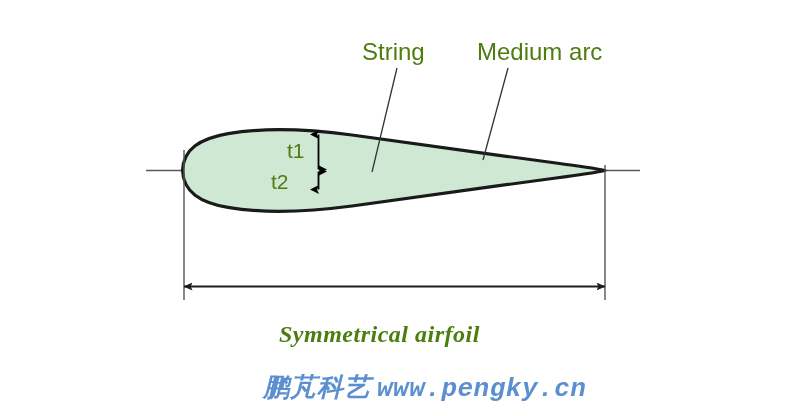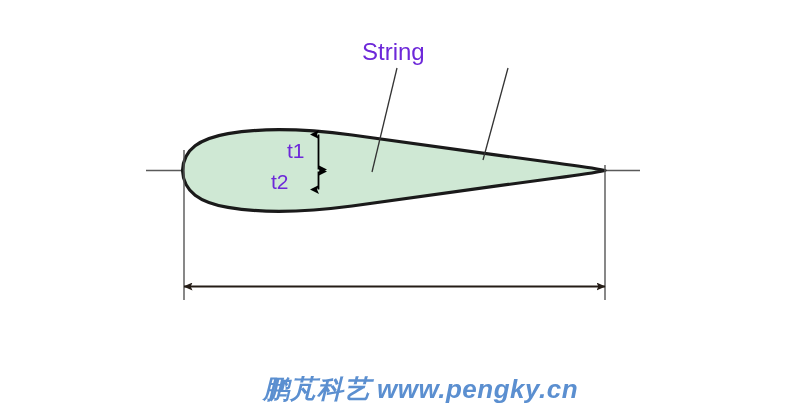--- a/index.html
+++ b/index.html
@@ -23,21 +23,21 @@
   #figure {
     position: absolute;
     left: 0;
     top: 0;
     width: 800px;
     height: 416px;
   }
   .lbl {
     position: absolute;
     white-space: nowrap;
-    color: #6d28d9;
+    color: #4d7c0f;
     line-height: 1;
   }
   
   .callout {
     font-family: "Liberation Sans", sans-serif;
     font-size: 24px;
     font-weight: 400;
     letter-spacing: 0px;
   }
   #label-string   { left: 362px; top: 40px; }
@@ -76,21 +76,21 @@
     font-style: italic;
     font-weight: bold;
     font-size: 24px;
     letter-spacing: 0.5px;
   }
 
   
   #watermark {
     left: 263px;
     top: 376px;
-    font-family: Liberation Sans, sans-serif;
+    font-family: Liberation Mono, monospace;
     font-style: italic;
     font-weight: bold;
     font-size: 26px;
     letter-spacing: 0.5px;
   }
   #watermark .cjk { letter-spacing: 1px; }
   #watermark .url { padding-left: 6px; }
 </style>
 </head>
 <body>
@@ -136,22 +136,24 @@
     <line x1="318.5" y1="171.5" x2="318.5" y2="189.5" stroke="#000000" stroke-width="1.8" marker-start="url(#arrowUp)" marker-end="url(#arrowDown)"></line>
 
     <line x1="184" y1="150" x2="184" y2="300" stroke="#555555" stroke-width="1.4"></line>
     <line x1="605" y1="165" x2="605" y2="300" stroke="#555555" stroke-width="1.4"></line>
 
     <line x1="184" y1="286.5" x2="605" y2="286.5" stroke="#241c16" stroke-width="1.8" marker-start="url(#arrowStart)" marker-end="url(#arrowEnd)"></line>
   </svg>
 
   <div class="lbl callout" id="label-string">String</div>
 
+  <div class="lbl callout" id="label-medium-arc">Medium arc</div>
 
   <div class="lbl thickness" id="label-t1">t1</div>
 
   <div class="lbl thickness" id="label-t2">t2</div>
 
 
+  <div class="lbl" id="caption">Symmetrical airfoil</div>
 
   <div class="lbl" id="watermark" style="color: rgb(91, 143, 208);"><span class="cjk">鹏芃科艺</span><span class="url">www.pengky.cn</span></div>
 
 </div>
 
 </body></html>

